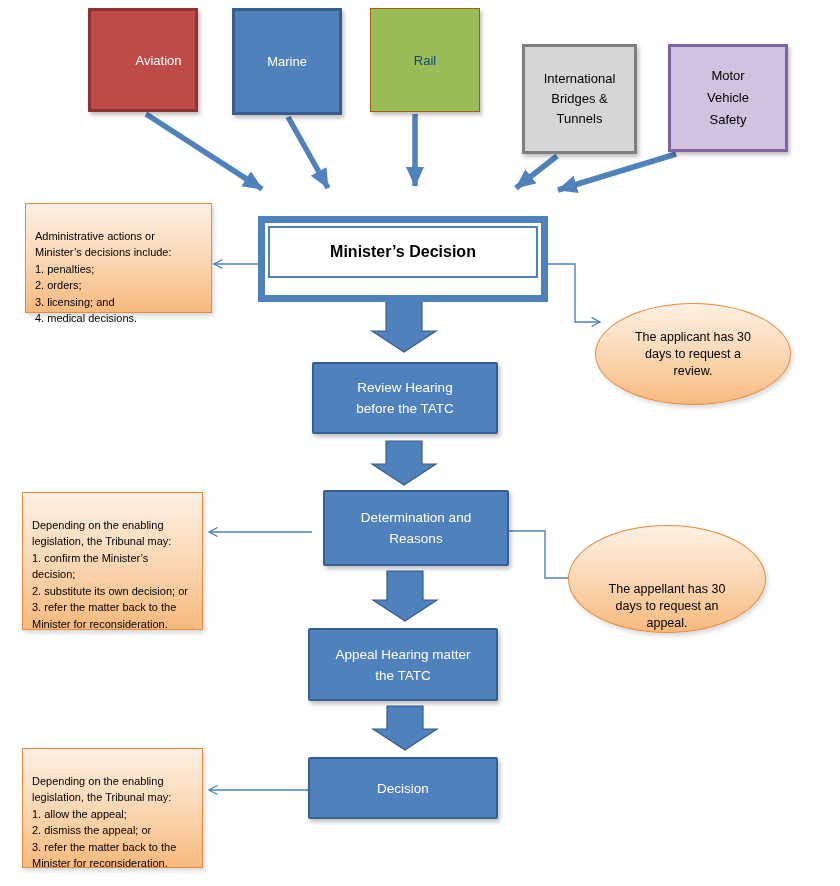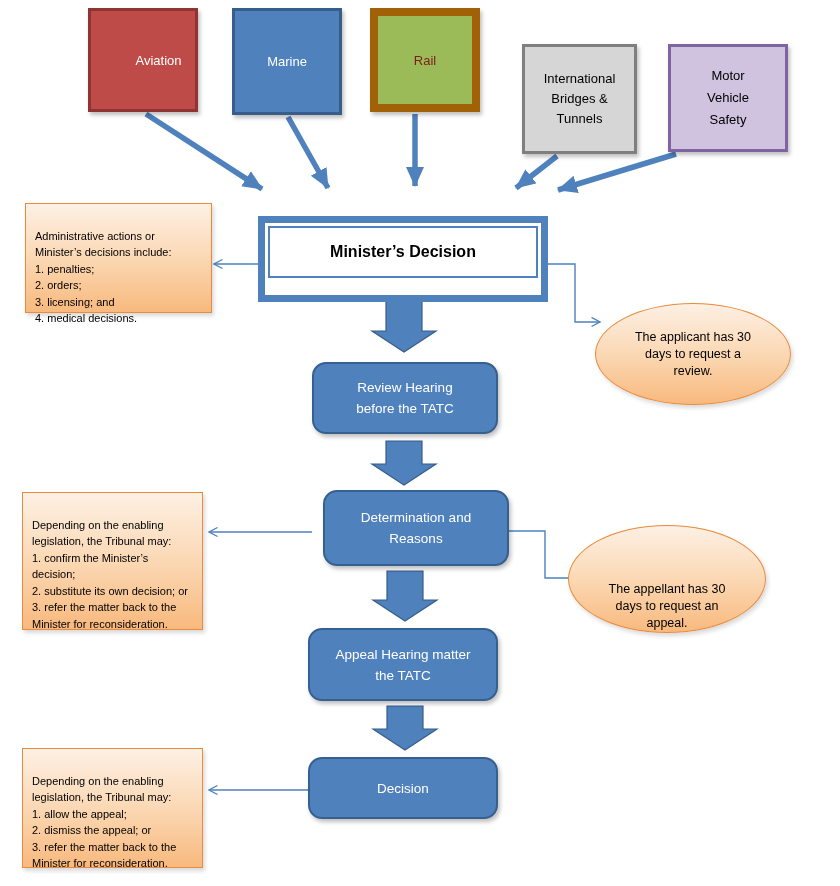--- a/index.html
+++ b/index.html
@@ -6,25 +6,25 @@
   html,body { background:#ffffff; font-family:"Liberation Sans", sans-serif; }
   .canvas { position:relative; width:840px; height:886px; background:#fff; overflow:hidden; }
   .layer { position:absolute; left:0; top:0; }
 
   .node { position:absolute; display:flex; align-items:center; justify-content:center;
           text-align:center; white-space:pre-line; }
 
   .sq { font-size:13px; box-shadow:2px 3px 4px rgba(0,0,0,.25); }
   .sq.red    { background:#BE4B48; border:3px solid #8E3432; color:#fff;padding-left:31px; }
   .sq.blue   { background:#4F81BD; border:3px solid #385D8A; color:#fff; }
-  .sq.green  { background:#9BBB59; border:8px solid #a16207; color:#7f1d1d; }
+  .sq.green  { background:#9BBB59; border:1px solid #a16207; color:#0c4a6e; }
   .sq.gray   { background:#D6D6D6; border:3px solid #7F7F7F; color:#000; line-height:20px; }
   .sq.purple { background:#CFC3DF; border:3px solid #8064A2; color:#000; line-height:22px; }
 
-  .pill { background:#4F81BD; border:2px solid #36608F; border-radius:14px; color:#fff;
+  .pill { background:#4F81BD; border:2px solid #36608F; border-radius:2px; color:#fff;
           font-size:13.5px; line-height:21px; box-shadow:2px 3px 4px rgba(0,0,0,.25); }
 
   .minister-outer { position:absolute; border:7px solid #4F81BD; background:#fff; padding:3px; }
   .minister-inner { border:2px solid #4F81BD; height:52px; display:flex; align-items:center;
                     justify-content:center; font-weight:bold; font-size:16px; color:#000; }
 
   .callout { position:absolute; border:1px solid #E98A3C; color:#000;
              background:linear-gradient(180deg,#FDF0E4 0%,#FBD8B4 50%,#F8B97E 100%);
              font-size:11px; line-height:16.5px; padding:7px 9px; white-space:pre-line;
              box-shadow:2px 3px 4px rgba(0,0,0,.15); }

